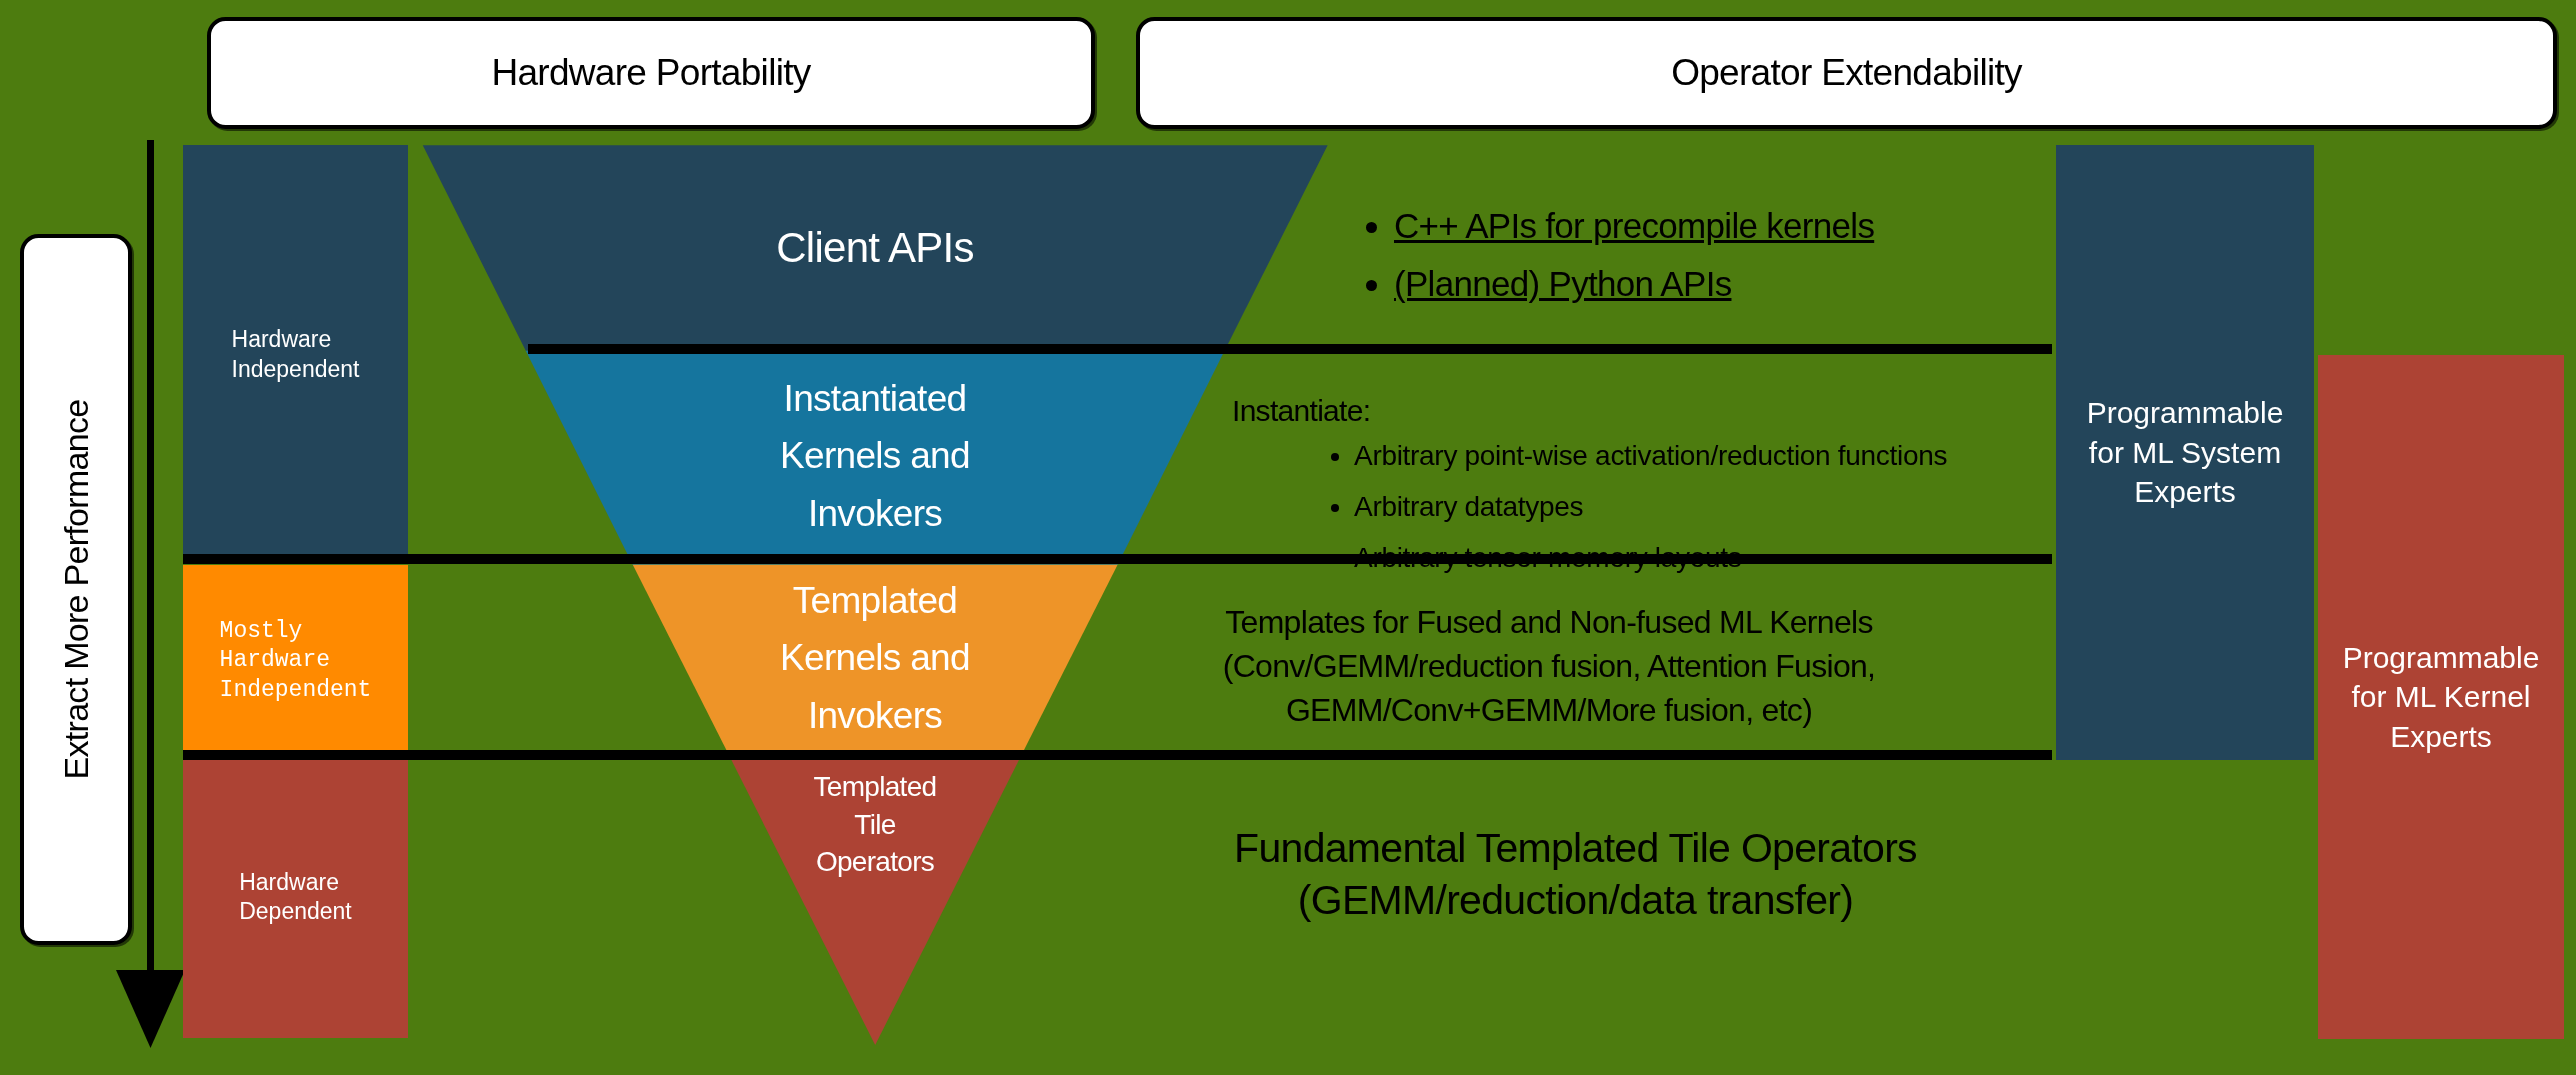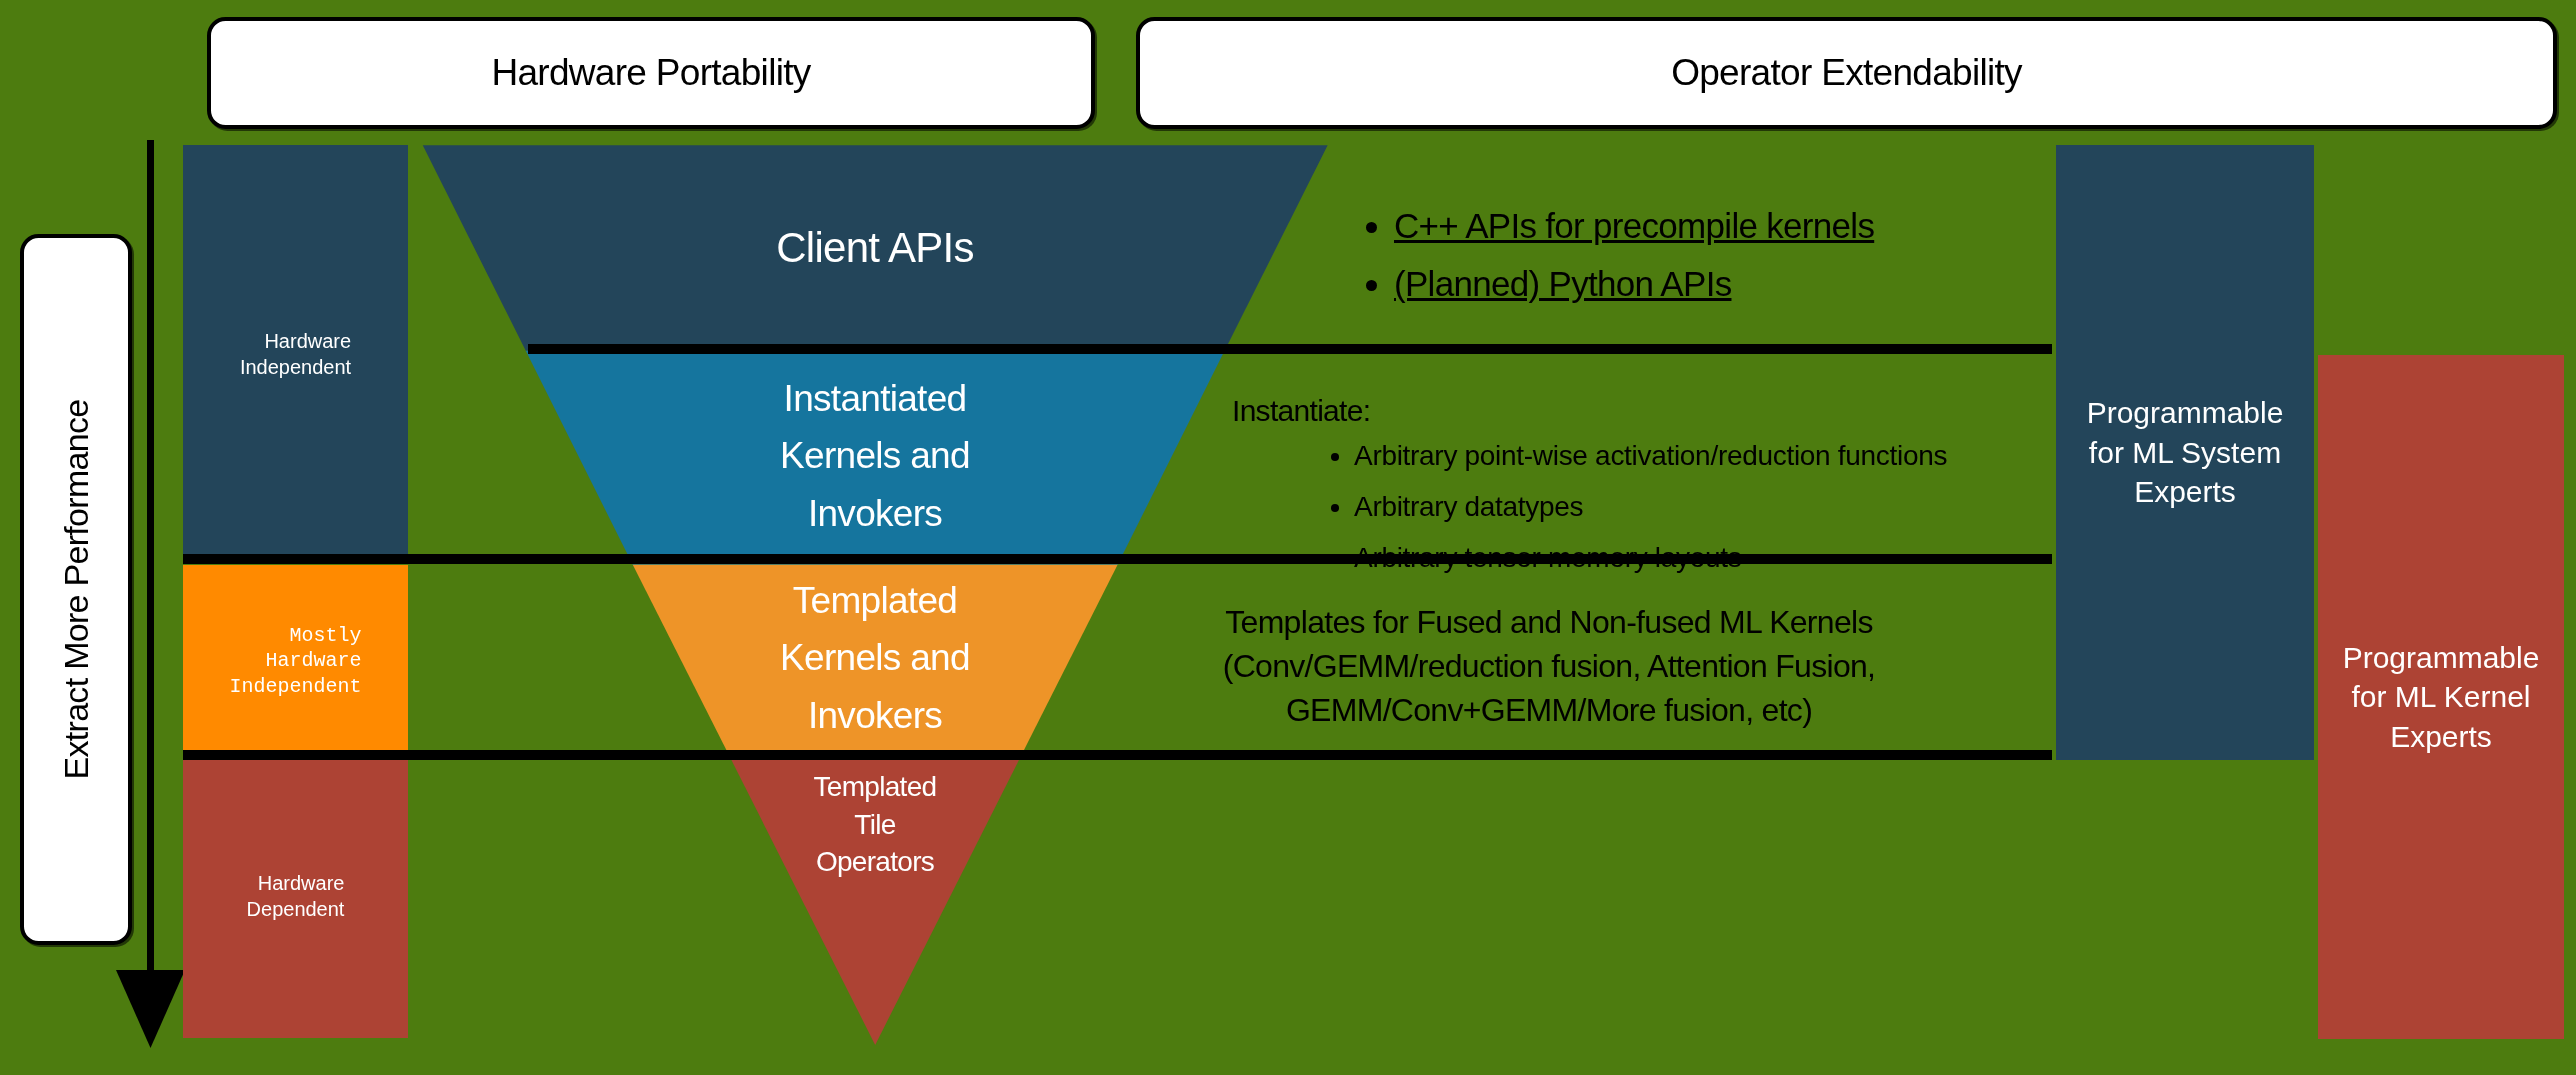--- a/index.html
+++ b/index.html
@@ -8,21 +8,21 @@
     font-family:"Liberation Sans","DejaVu Sans",sans-serif;color:#000;
   }
   .abs{position:absolute;}
   .center-flex{display:flex;align-items:center;justify-content:center;}
   .pill{
     border:4.6px solid #000;border-radius:18.5px;background:#fff;
     box-shadow:2px 2px 0 rgba(0,0,0,0.55);
   }
   .title-text{font-size:37px;letter-spacing:-0.7px;white-space:nowrap;}
   .block-label{
-    color:#fff;font-size:20px;line-height:1.28;text-align:right;white-space:pre-line;
+    color:#fff;font-size:23px;line-height:1.28;text-align:left;white-space:pre-line;
   }
   .funnel-label{
     color:#fff;text-align:center;white-space:pre-line;letter-spacing:-0.7px;
   }
   .col-label{
     color:#fff;font-size:30px;line-height:1.32;text-align:center;white-space:pre-line;
   }
   .rotated{transform:rotate(-90deg);white-space:nowrap;font-size:34px;letter-spacing:-0.7px;}
   .sep-line{position:absolute;height:10px;}
   ul.bullets{margin:0;padding:0 0 0 40px;}
@@ -117,15 +117,17 @@
   <ul class="abs bullets b2" style="left:1314px;top:435px;width:766px;">
     <li>Arbitrary point-wise activation/reduction functions</li>
     <li>Arbitrary datatypes</li>
     <li>Arbitrary tensor memory layouts</li>
   </ul>
 
   <div class="abs templates" style="left:1110px;top:600px;width:878px;">Templates for Fused and Non-fused ML Kernels
 (Conv/GEMM/reduction fusion, Attention Fusion,
 GEMM/Conv+GEMM/More fusion, etc)</div>
 
+  <div class="abs fundamental" style="left:1090px;top:822px;width:971px;">Fundamental Templated Tile Operators
+(GEMM/reduction/data transfer)</div>
 
 </div>
 
 
 </body></html>

